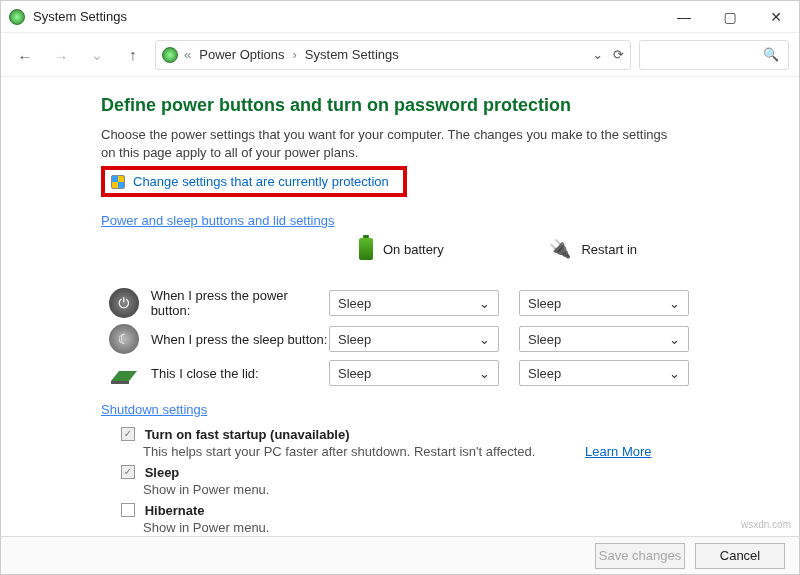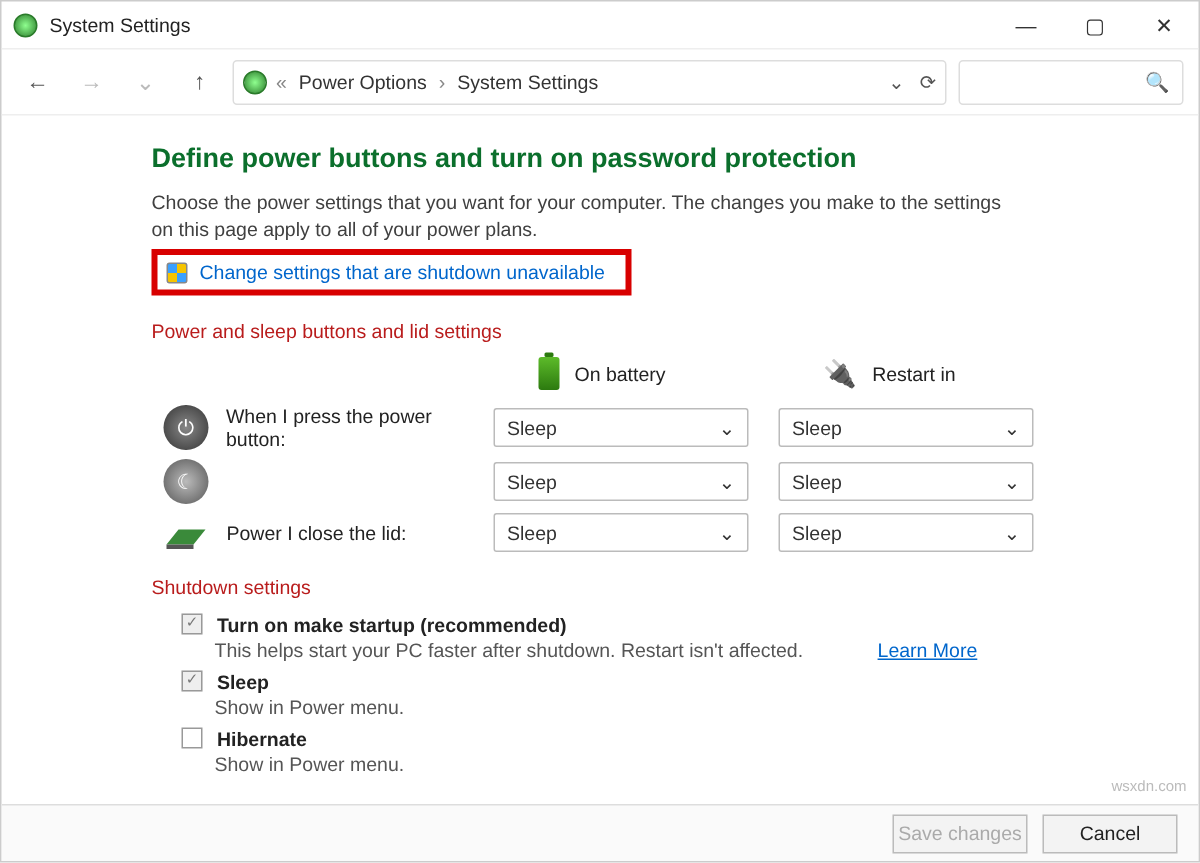--- a/index.html
+++ b/index.html
@@ -46,25 +46,25 @@
     justify-content: flex-end; padding: 0 8px; color: #888;
   }
   .content { padding: 18px 25px 0 100px; }
   .heading { color: #0b6f2c; font-size: 18px; margin: 0 0 10px 0; }
   .desc { font-size: 13px; color: #404040; line-height: 1.4; max-width: 580px; }
   .callout-box {
     border: 4px solid #d80000; display: inline-flex;
     align-items: center; padding: 4px 14px 4px 6px; margin-top: 4px; gap:8px;
   }
   .callout-link { color: #0066cc; font-size: 13px; }
-  .section-label { font-size: 13px; margin: 16px 0 10px 0; color: #b91c1c; }
+  .section-label { font-size: 13px; margin: 16px 0 10px 0; color: #3b82f6; text-decoration: underline; }
   .cols-header {
     display: grid;
     grid-template-columns: 220px 190px 190px;
-    align-items: center; margin-left: 8px; margin-bottom: 10px;
+    align-items: center; margin-left: 8px; margin-bottom: 28px;
   }
   .cols-header .col { display: flex; align-items: center; gap: 10px; padding-left: 30px; }
   .row {
     display: grid;
     grid-template-columns: 220px 190px 190px;
     align-items: center; margin: 6px 0 6px 8px;
   }
   .rowlabel { display: flex; align-items: center; gap: 12px; }
   .iconcircle {
     width: 30px; height: 30px; border-radius: 50%;
@@ -155,21 +155,21 @@
     <span>🔍</span>
   </div>
 </div>
 
 <div class="content">
   <h2 class="heading">Define power buttons and turn on password protection</h2>
   <div class="desc">Choose the power settings that you want for your computer. The changes you make to the settings on this page apply to all of your power plans.</div>
 
   <div class="callout-box">
     <span class="shield"></span>
-    <span class="callout-link">Change settings that are shutdown unavailable</span>
+    <span class="callout-link">Change settings that are currently protection</span>
   </div>
 
   <div class="section-label">Power and sleep buttons and lid settings</div>
 
   <div class="cols-header">
     <div></div>
     <div class="col">
       <span class="battery-icon"></span>
       <span>On battery</span>
     </div>
@@ -192,59 +192,60 @@
     <div class="select">
       <span>Sleep</span>
         <span>⌄</span>
     </div>
   </div>
 
   
   <div class="row">
     <div class="rowlabel">
       <span class="iconcircle" style="background:radial-gradient(circle,#bbb,#555);">☾</span>
+      <span>When I press the sleep button:</span>
     </div>
     <div class="select">
       <span>Sleep</span>
         <span>⌄</span>
     </div>
     <div class="select">
       <span>Sleep</span>
         <span>⌄</span>
     </div>
   </div>
 
   
   <div class="row">
     <div class="rowlabel">
       <span class="lid-icon">
         <svg width="30" height="24">
             <polygon points="2,20 20,20 28,10 10,10" fill="#3a8a3a"></polygon>
             <rect x="2" y="20" width="18" height="3" fill="#555"></rect>
           </svg>
       </span>
-      <span>Power I close the lid:</span>
+      <span>This I close the lid:</span>
     </div>
     <div class="select">
       <span>Sleep</span>
         <span>⌄</span>
     </div>
     <div class="select">
       <span>Sleep</span>
         <span>⌄</span>
     </div>
   </div>
 
   
   <div class="shutdown">
     <div class="section-label">Shutdown settings</div>
 
     <div class="shut-item">
       <span class="chk">✓</span>
-      <b>Turn on make startup (recommended)</b>
+      <b>Turn on fast startup (unavailable)</b>
       <div class="sub">
         <span>This helps start your PC faster after shutdown. Restart isn't affected.</span>
         <a class="learnmore">Learn More</a>
       </div>
     </div>
 
     <div class="shut-item">
       <span class="chk">✓</span>
       <b>Sleep</b>
       <div class="sub">Show in Power menu.</div>

